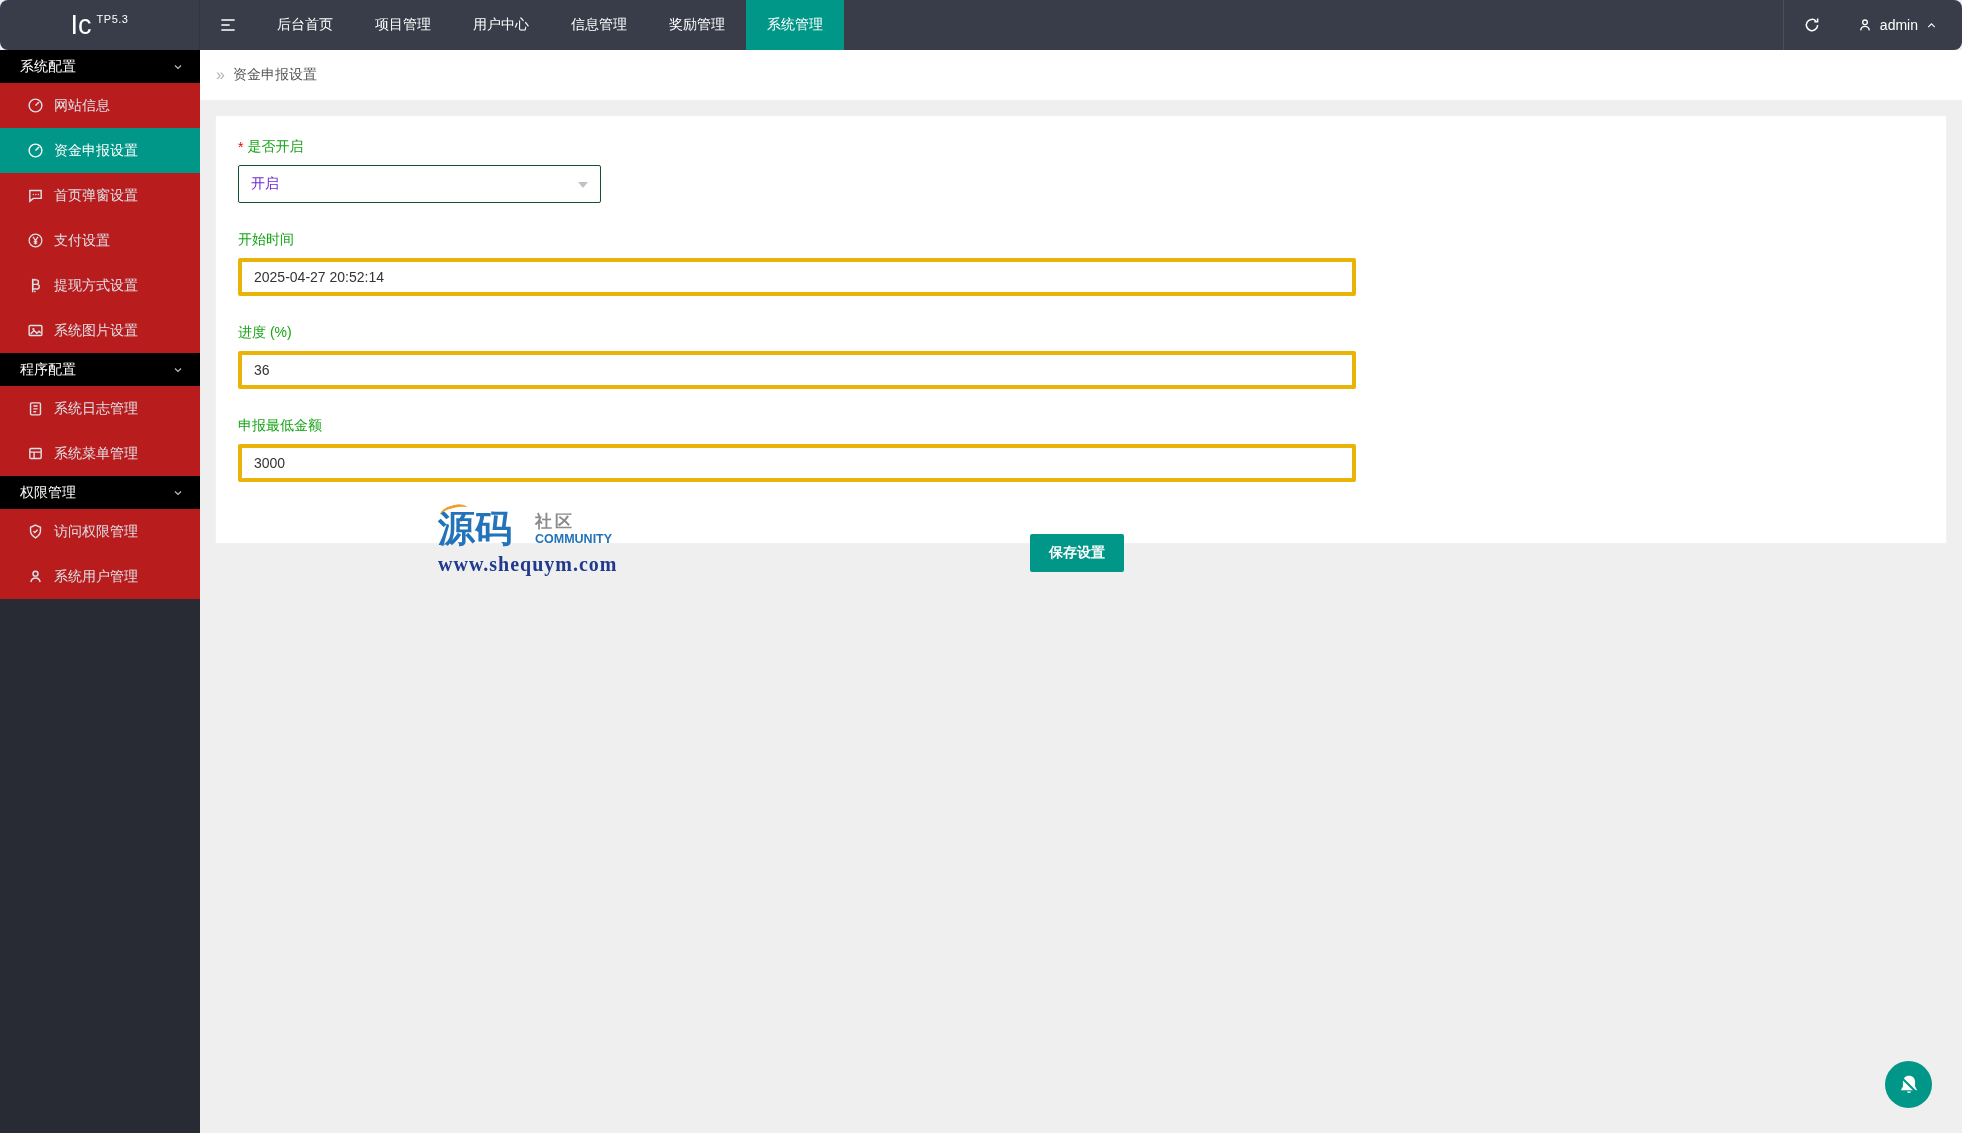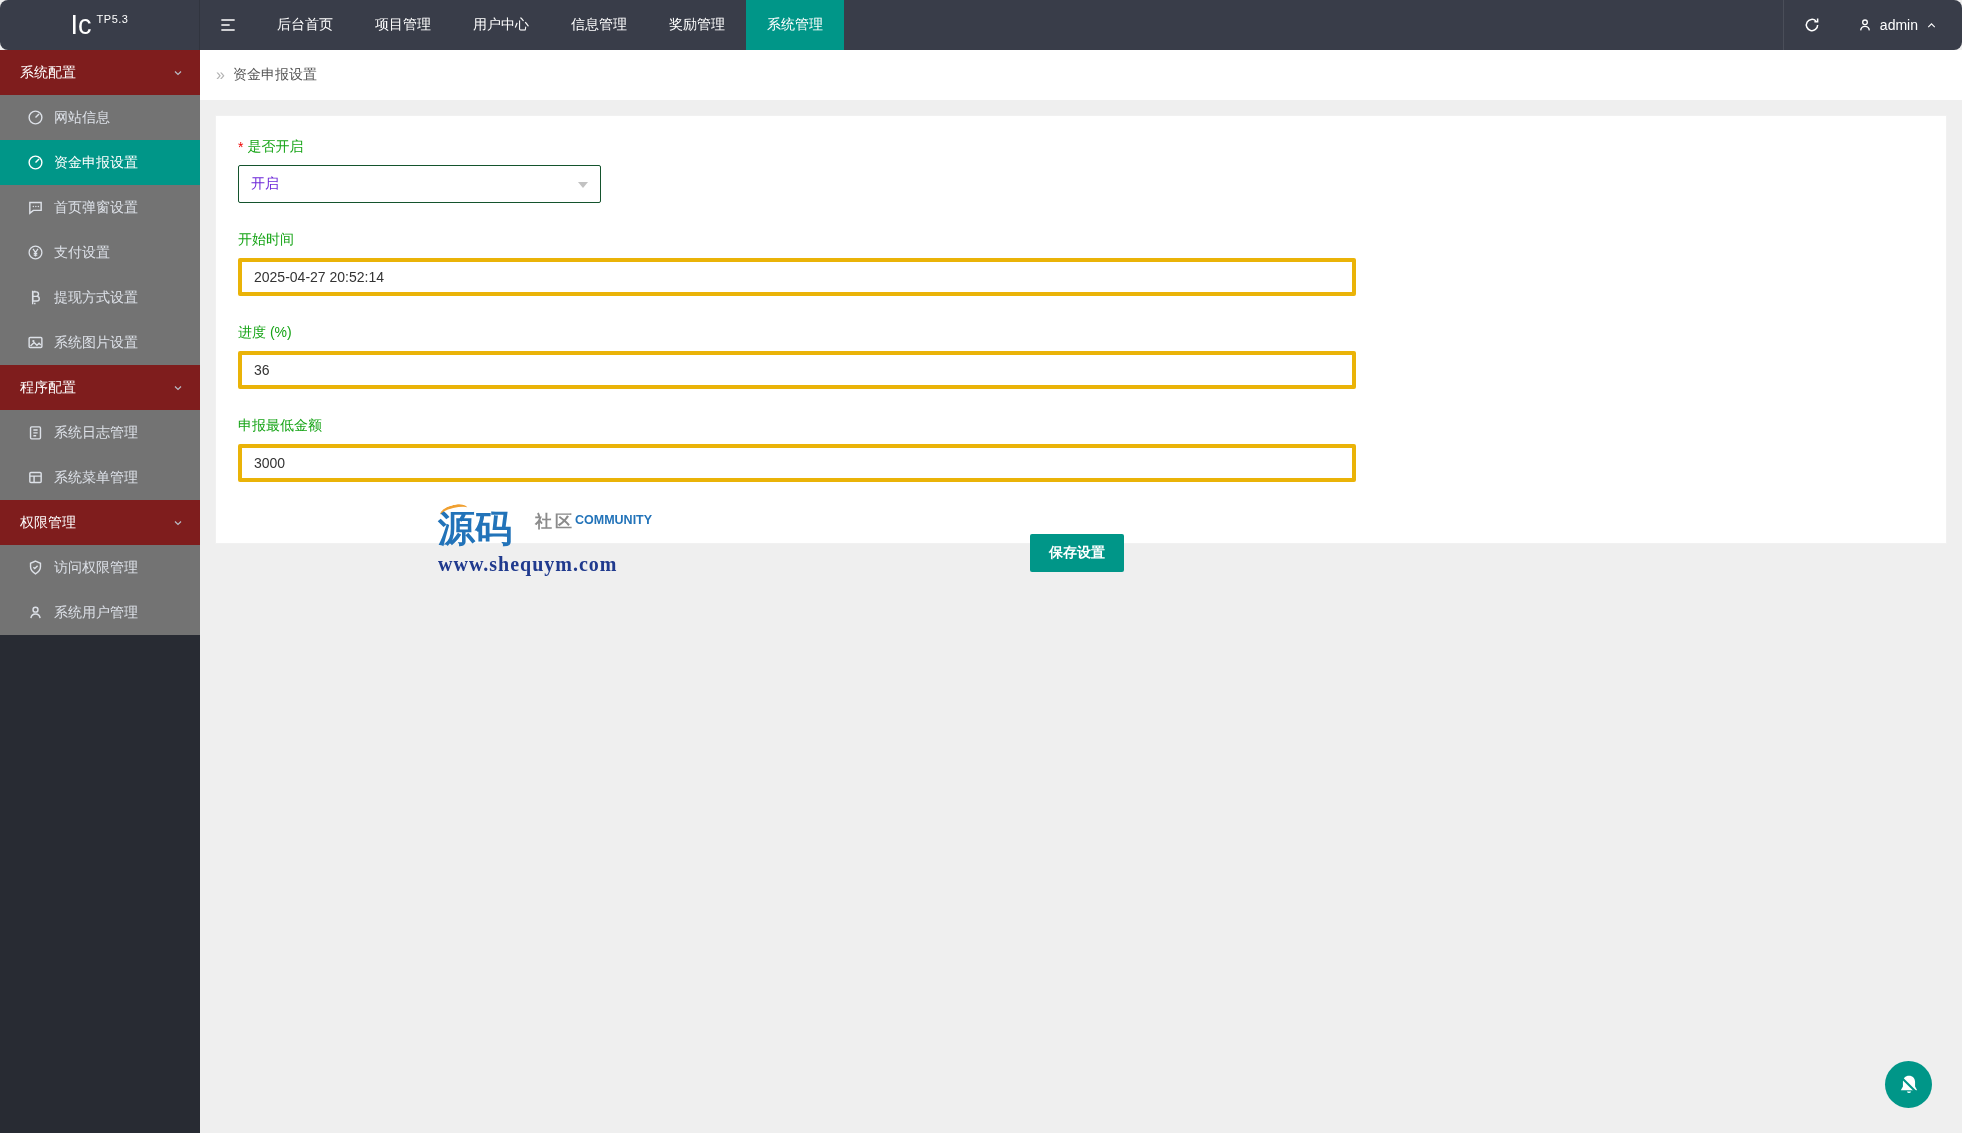--- a/index.html
+++ b/index.html
@@ -19,22 +19,22 @@
   .burger { width:56px; display:flex; align-items:center; justify-content:center; cursor:pointer; }
   .nav { display:flex; align-items:stretch; }
   .nav-item { padding:0 21px; display:flex; align-items:center; font-size:14px; color:#fff; cursor:pointer; }
   .nav-item.active { background:#009688; }
   .header-right { margin-left:auto; display:flex; align-items:stretch; }
   .refresh-btn { width:58px; display:flex; align-items:center; justify-content:center; border-left:1px solid rgba(255,255,255,.09); cursor:pointer; }
   .admin { display:flex; align-items:center; gap:7px; padding:0 24px 0 16px; font-size:14px; color:#fff; cursor:pointer; }
 
   
   .aside { position:absolute; top:50px; left:0; bottom:0; width:200px; background:#282b33; z-index:5; }
-  .side-header { height:45px; display:flex; align-items:center; justify-content:space-between; padding:0 16px 0 20px; color:#fff; font-size:14px; background:#7f1d1d; cursor:pointer; }
-  .side-item { height:45px; display:flex; align-items:center; gap:10px; padding-left:27px; color:#dde1e8; font-size:14px; background:#737373; cursor:pointer; }
+  .side-header { height:33px; display:flex; align-items:center; justify-content:space-between; padding:0 16px 0 20px; color:#fff; font-size:14px; background:#000000; cursor:pointer; }
+  .side-item { height:45px; display:flex; align-items:center; gap:10px; padding-left:27px; color:#dde1e8; font-size:14px; background:#b91c1c; cursor:pointer; }
   .side-item.active { background:#009688; color:#fff; }
   .side-item svg { width:17px; height:17px; flex:0 0 auto; }
   .side-header svg { width:12px; height:12px; }
 
   
   .main { position:absolute; left:200px; top:50px; right:0; bottom:0; }
   .breadcrumb { height:50px; background:#fff; display:flex; align-items:center; padding-left:16px; gap:8px; font-size:14px; color:#555; }
   .bc-sep { color:#b3b3b3; font-size:16px; }
   .content { padding:15px; }
   .card { background:#fff; border:1px solid #f1f1f1; height:429px; padding:22px 30px 20px 22px; }
@@ -44,21 +44,21 @@
   .req { color:#ee0000; font-size:14px; }
   .select-box { width:363px; height:38px; border:1px solid #14532d; border-radius:2px; background:#fff; display:flex; align-items:center; padding:0 12px; font-size:14px; color:#6d28d9; position:relative; cursor:pointer; }
   .caret { position:absolute; right:12px; top:16px; width:0; height:0; border:5px solid transparent; border-top:6px solid #c2c2c2; }
   .text-input { display:block; width:1118px; height:38px; border:4px solid #eab308; border-radius:2px; padding:0 12px; font-size:14px; color:#333; outline:none; background:#fff; font-family:inherit; }
 
   .bottom-row { position:relative; height:90px; margin-top:4px; }
   .wm { position:absolute; left:200px; top:0; }
   .wm-top { display:flex; align-items:flex-start; gap:23px; position:relative; }
   .wm-swoosh { position:absolute; left:2px; top:-5px; width:28px; height:13px; border-top:3px solid #f0a031; border-radius:50%; transform:rotate(-14deg); }
   .wm-yuanma { font-size:37px; font-weight:bold; color:#2273b9; line-height:1; }
-  .wm-col { display:flex; flex-direction:row; margin-top:3px; }
+  .wm-col { display:flex; flex-direction:column; margin-top:3px; }
   .wm-shequ { font-size:17px; font-weight:bold; color:#8b8b8b; letter-spacing:3px; line-height:1.1; }
   .wm-comm { font-size:12.5px; font-weight:bold; color:#2273b9; line-height:1.2; }
   .wm-url { font-family:"Liberation Serif","DejaVu Serif",serif; font-weight:bold; font-size:20px; color:#203a8e; margin-top:6px; letter-spacing:1px; }
 
   .save-btn { position:absolute; left:50%; transform:translateX(-50%); top:24px; width:94px; height:38px; background:#009688; color:#fff; border:none; border-radius:2px; font-size:14px; cursor:pointer; font-family:inherit;font-weight:bold; }
 
   .fab { position:absolute; right:30px; bottom:25px; width:47px; height:47px; border-radius:50%; background:#009688; display:flex; align-items:center; justify-content:center; cursor:pointer; z-index:20; }
   .fab svg { width:28px; height:28px; }
 </style>
 </head>

